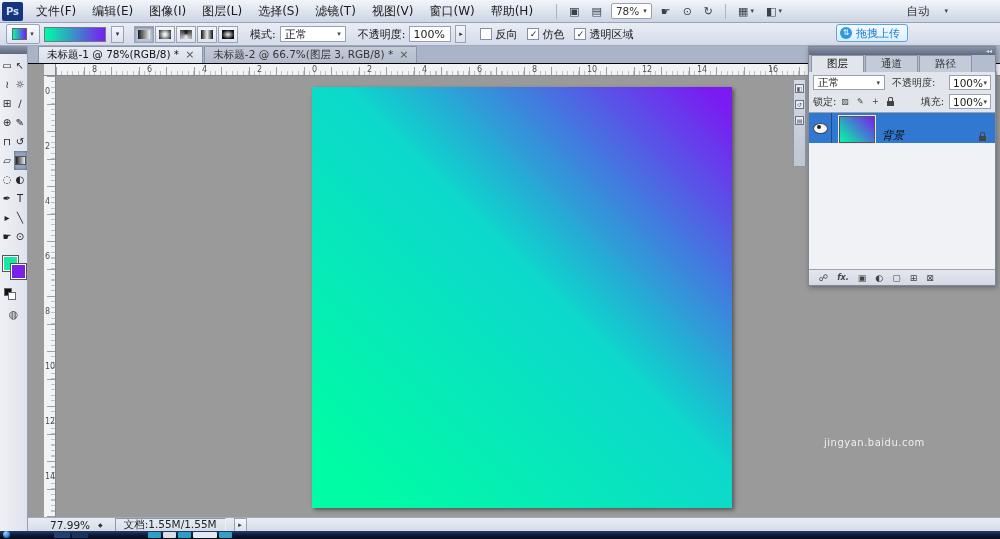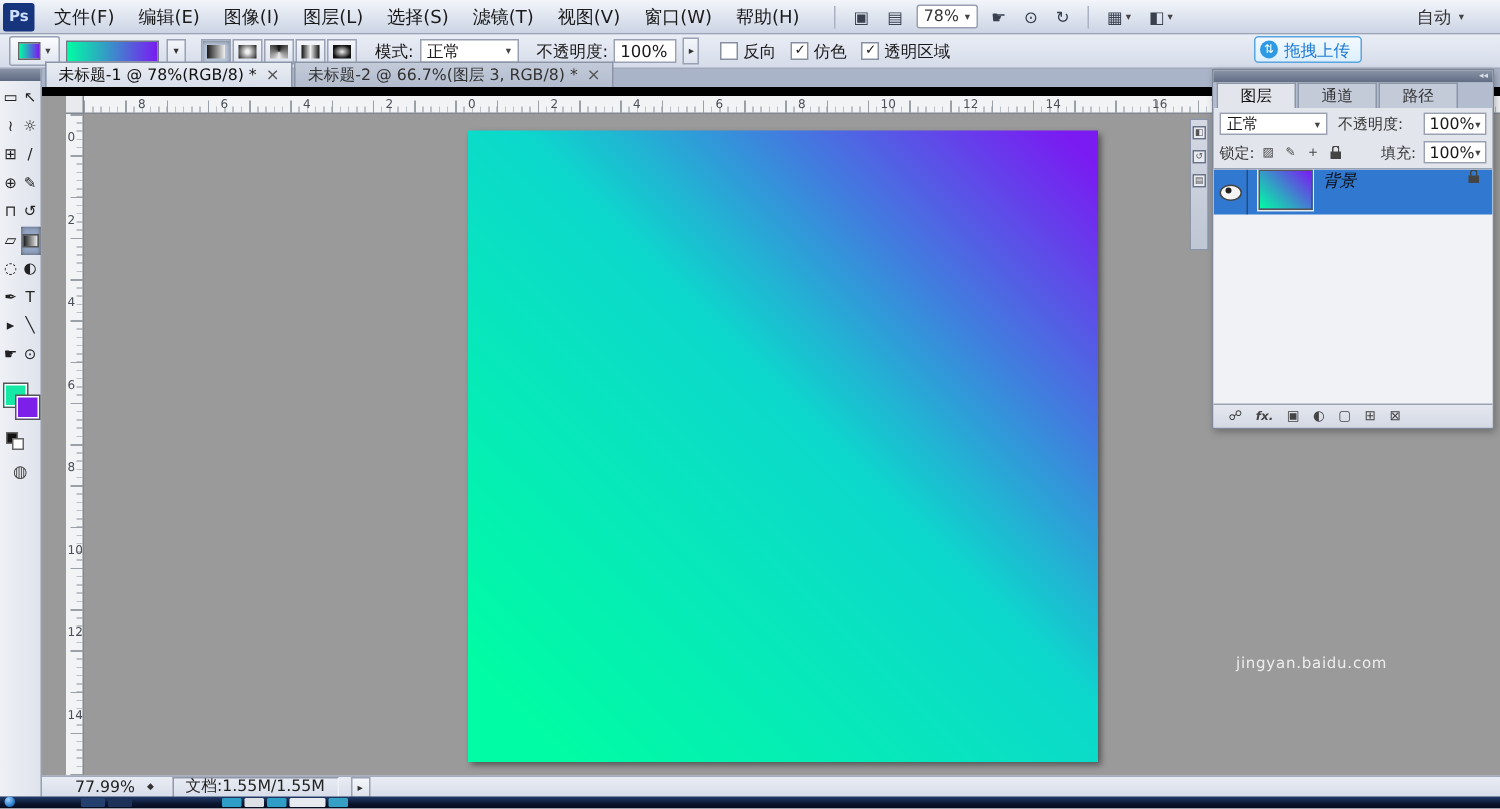--- a/index.html
+++ b/index.html
@@ -13,21 +13,21 @@
   .ps-logo{width:21px;height:19px;background:#16357c;color:#cfe0ff;font-size:10px;font-weight:bold;
     display:flex;align-items:center;justify-content:center;border-radius:2px;margin-right:5px;}
   .menu-items{display:flex;align-items:center;font-size:12px;}
   .menu-item{padding:3px 8px;white-space:nowrap;}
   .appbar{display:flex;align-items:center;gap:6px;margin-left:12px;color:#333;flex:1;}
   .vsep{width:1px;height:15px;background:#aab2c4;margin:0 3px;}
   .abtn{height:17px;display:flex;align-items:center;gap:2px;padding:0 3px;font-size:11px;color:#3a4050;}
   .zoom-box{border:1px solid #98a0b2;background:#fff;height:14px;padding:0 4px;font-size:10.5px;
     display:flex;gap:4px;align-items:center;border-radius:2px;}
   .dd{font-size:7px;color:#444;}
-  .auto-box{margin-left:auto;margin-right:24px;display:flex;gap:5px;align-items:center;font-size:11.5px;}
+  .auto-box{margin-left:auto;margin-right:52px;display:flex;gap:15px;align-items:center;font-size:11.5px;}
   
   .optionsbar{position:absolute;left:0;top:23px;width:1000px;height:23px;display:flex;align-items:center;gap:4px;
     background:linear-gradient(#e9edf5,#d5dbe9);border-bottom:1px solid #a2aabb;box-sizing:border-box;padding:0 6px;}
   .tool-preset{width:32px;height:18px;border:1px solid #9aa2b4;border-radius:2px;
     background:linear-gradient(#fbfcfe,#dfe5ef);display:flex;align-items:center;justify-content:center;gap:3px;}
   .mini-grad{width:13px;height:10px;background:linear-gradient(90deg,var(--g1),var(--g3));border:1px solid #666;}
   .grad-swatch{width:60px;height:13px;border:1px solid #707888;background:linear-gradient(90deg,var(--g1),var(--g3));}
   .grad-dd{width:11px;height:15px;border:1px solid #9aa2b4;background:linear-gradient(#f4f6fa,#dde3ee);
     font-size:7px;display:flex;align-items:center;justify-content:center;color:#333;margin-left:1px;}
   .gtypes{display:flex;gap:1px;margin-left:6px;}
@@ -52,21 +52,21 @@
   .chk .box{width:10px;height:10px;background:#fff;border:1px solid #8890a0;font-size:9px;line-height:10px;
     text-align:center;color:#222;}
   
   .upload-btn{position:absolute;top:24px;right:92px;height:16px;display:flex;align-items:center;gap:4px;
     background:linear-gradient(#f4faff,#dcefff);border:1px solid #5aa6e0;border-radius:3px;
     padding:0 7px 0 3px;color:#1d7ad0;font-size:11px;z-index:60;}
   .upload-ico{width:12px;height:12px;border-radius:50%;background:#2e9ae4;color:#fff;font-size:8px;
     line-height:12px;text-align:center;}
   
   .tabbar{position:absolute;left:28px;top:46px;width:972px;height:18px;background:#a9b4c8;
-    border-bottom:6px solid #000000;display:flex;align-items:flex-end;box-sizing:border-box;padding-left:2px;}
+    border-bottom:1px solid #000000;display:flex;align-items:flex-end;box-sizing:border-box;padding-left:10px;}
   .doc-tab{height:17px;display:flex;align-items:center;gap:6px;padding:0 8px;font-size:10.5px;
     background:linear-gradient(#c3cbd9,#b2bccd);border:1px solid #8b95a8;border-bottom:none;color:#333;
     box-sizing:border-box;white-space:nowrap;}
   .doc-tab.active{background:linear-gradient(#e8ecf3,#d8deea);color:#111;}
   .tab-close{font-size:11px;color:#555;line-height:10px;}
   
   .toolpanel{position:absolute;left:0;top:46px;width:28px;height:485px;
     background:linear-gradient(90deg,#eef0f5,#dfe3ec);border-right:1px solid #98a0b2;box-sizing:border-box;}
   .tool-header{height:8px;background:linear-gradient(#8a94a8,#5f6a80);}
   #tools-grid{display:grid;grid-template-columns:13px 13px;justify-content:center;padding-top:2px;}
@@ -135,21 +135,21 @@
     justify-content:space-between;padding:0 4px;box-sizing:border-box;}
   .plabel{color:#333;font-size:10px;margin-left:4px;white-space:nowrap;}
   .pval{width:42px;height:15px;background:#fff;border:1px solid #98a0b2;display:flex;align-items:center;
     justify-content:space-between;padding:0 3px;box-sizing:border-box;margin-left:auto;}
   .lockbtn{width:12px;height:12px;display:flex;align-items:center;justify-content:center;font-size:8px;color:#444;}
   .css-lock{position:relative;display:inline-block;width:7px;height:5px;background:#444;margin-top:4px;}
   .css-lock::before{content:"";position:absolute;left:1px;top:-4px;width:3px;height:4px;border:1px solid #444;
     border-bottom:none;border-radius:2px 2px 0 0;}
   .layers-list{flex:1;background:#f0f2f5;border-top:1px solid #9aa2b2;border-bottom:1px solid #9aa2b2;
     overflow:hidden;margin-top:2px;}
-  .layer-row{height:30px;display:flex;align-items:flex-start;background:var(--sel);}
+  .layer-row{height:30px;display:flex;align-items:flex-end;background:var(--sel);}
   .eye-cell{width:22px;height:100%;display:flex;align-items:center;justify-content:center;
     border-right:1px solid rgba(0,0,0,.35);}
   .eye{width:13px;height:9px;background:#f5f5f5;border-radius:50%;border:1px solid #444;position:relative;}
   .eye::after{content:"";position:absolute;left:3px;top:1px;width:4px;height:4px;border-radius:50%;background:#222;}
   .layer-thumb{width:36px;height:27px;margin:0 7px;background:linear-gradient(45deg,var(--g1),var(--g3));
     border:1px solid #555;box-shadow:0 0 0 1px #e8e8e8;box-sizing:border-box;}
   .layer-name{font-style:italic;color:#0a0a0a;font-size:11px;}
   .layer-lock{margin-left:auto;margin-right:9px;}
   .panel-footer{height:15px;display:flex;align-items:center;gap:9px;padding:0 10px;
     background:linear-gradient(#e4e7ee,#d4d9e4);}

